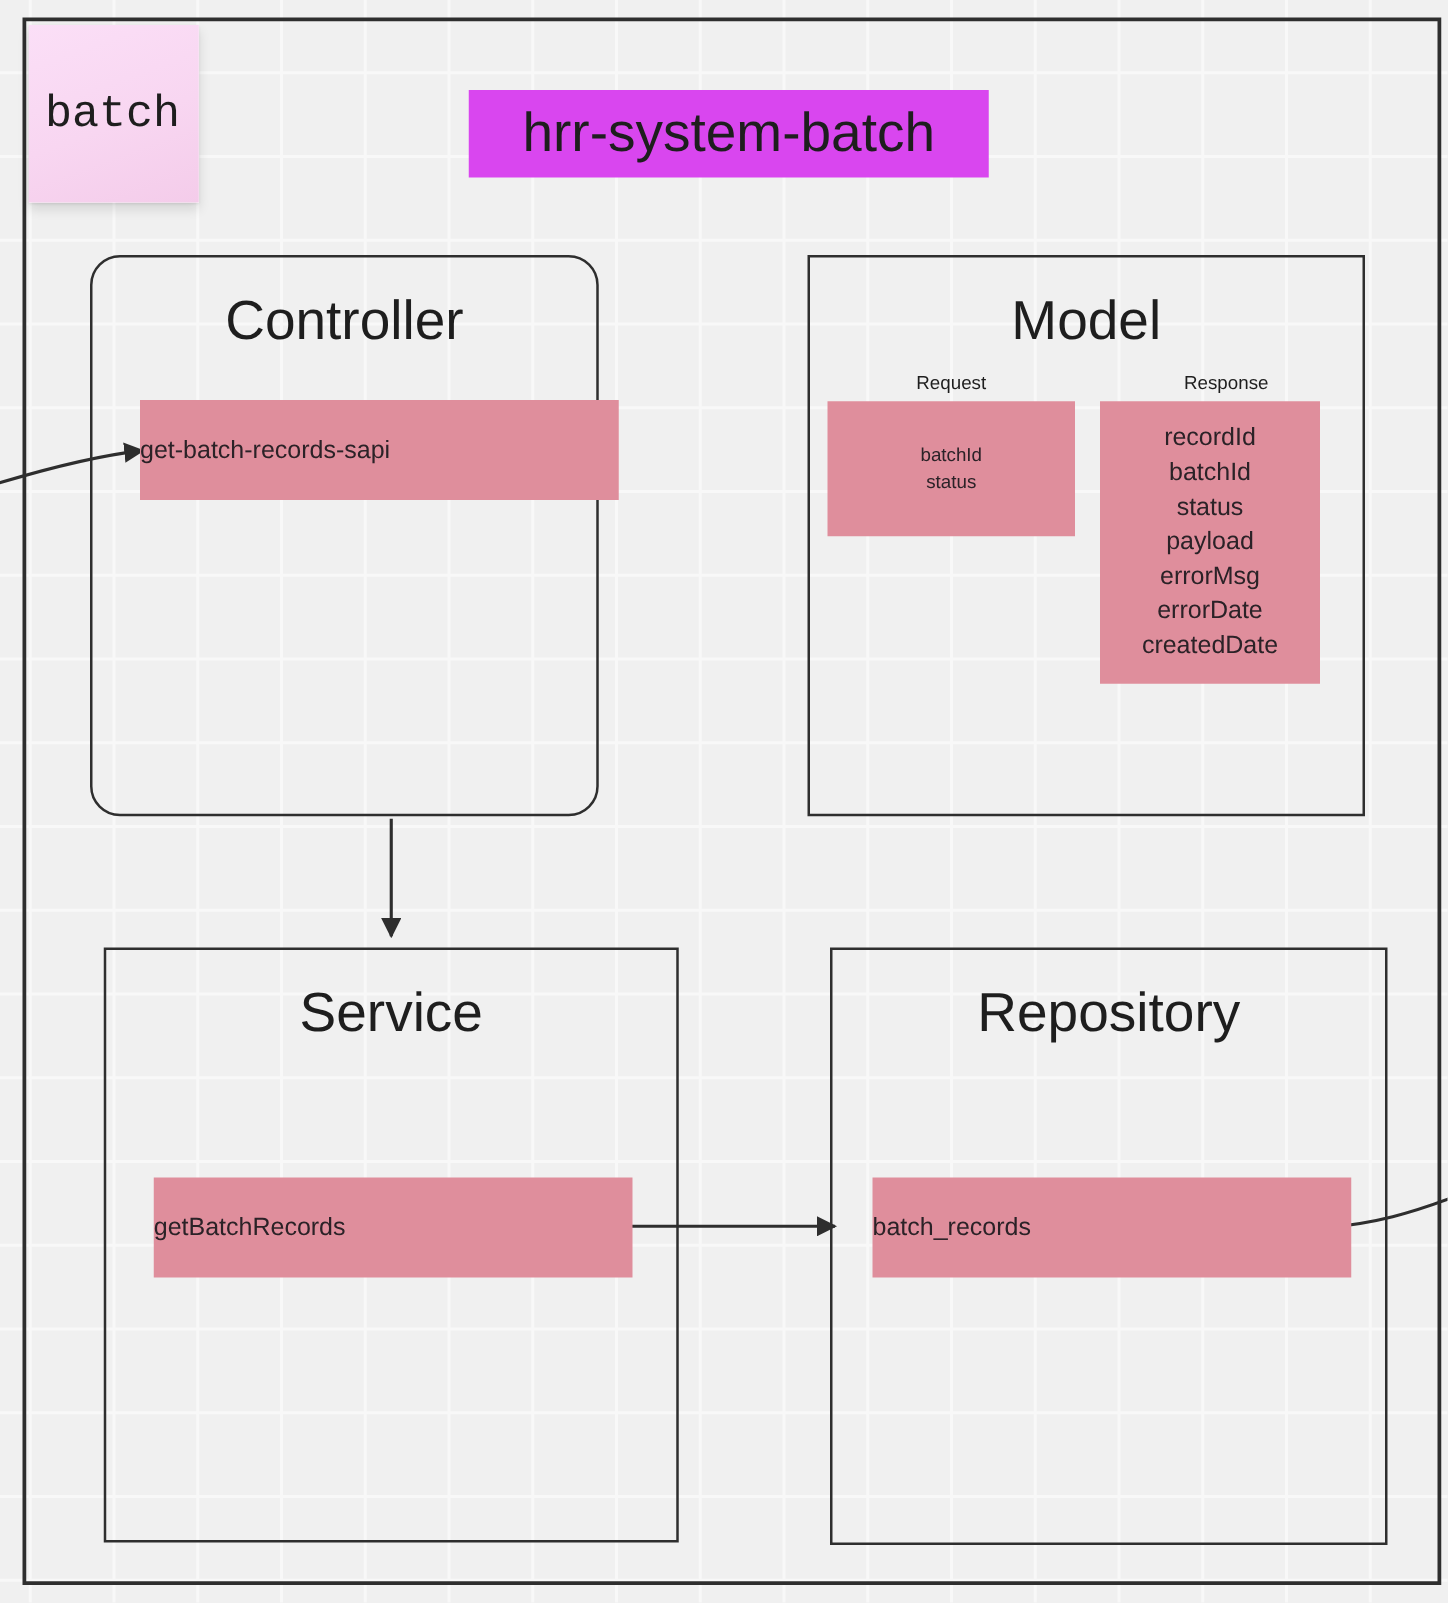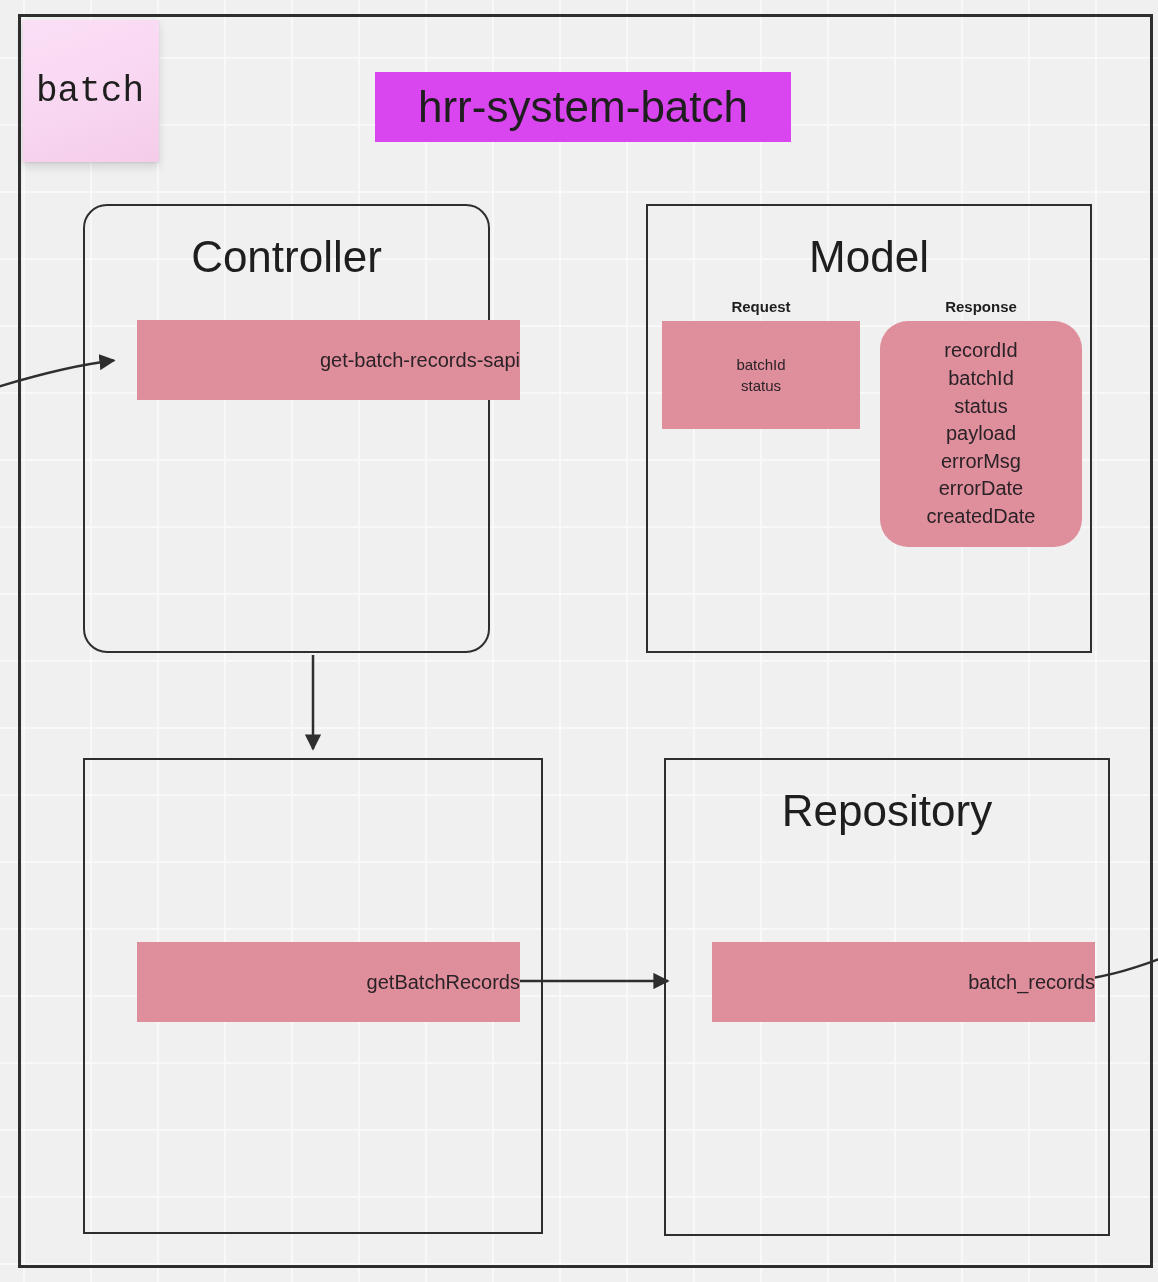--- a/index.html
+++ b/index.html
@@ -31,50 +31,50 @@
   .title-chip{
     left:375px;top:72px;width:416px;height:70px;
     background:#d946ef;
     display:flex;align-items:center;justify-content:center;
     font-size:44px;
   }
   
   .big-box{
     border:2.5px solid #2e2e2e;background:transparent;box-sizing:border-box;
   }
-  .box-controller{left:83px;top:204px;width:407px;height:449px;border-radius:24px;}
+  .box-controller{left:72px;top:204px;width:407px;height:449px;border-radius:24px;}
   .box-model{left:646px;top:204px;width:446px;height:449px;}
   .box-service{left:83px;top:758px;width:460px;height:476px;}
   .box-repository{left:664px;top:758px;width:446px;height:478px;padding-left:43px;}
   .box-title{
     position:absolute;left:0;right:0;top:26px;
     text-align:center;font-size:44px;
   }
   
   .node{
     position:absolute;background:#df8e9c;
-    display:flex;align-items:center;justify-content:flex-end;
-    font-size:20px;color:#2b2227;margin-left:14px;
+    display:flex;align-items:center;justify-content:flex-start;
+    font-size:20px;color:#2b2227;
   }
   .node-sapi{left:38px;top:114px;width:383px;height:80px;}
   .node-getbatch{left:38px;top:182px;width:383px;height:80px;}
   .node-batchrecords{left:32px;top:182px;width:383px;height:80px;}
   
   .sublabel{
-    position:absolute;font-size:15px;font-weight:bold;text-align:center;
+    position:absolute;font-size:15px;font-weight:normal;text-align:center;
   }
   .lbl-request{left:14px;top:92px;width:198px;}
   .lbl-response{left:232px;top:92px;width:202px;}
   .mini-box{
     position:absolute;background:#df8e9c;box-sizing:border-box;
     display:flex;flex-direction:column;align-items:center;justify-content:center;
     color:#2b2227;
   }
   .box-request{left:14px;top:115px;width:198px;height:108px;font-size:15px;line-height:21px;}
-  .box-response{left:232px;top:115px;width:202px;height:226px;font-size:20px;line-height:27.6px;border-radius:28px;}
+  .box-response{left:232px;top:115px;width:176px;height:226px;font-size:20px;line-height:27.6px;}
   
   svg.wires{left:0;top:0;width:1158px;height:1282px;pointer-events:none;}
   svg.wires path{stroke:#2e2e2e;stroke-width:2.5;fill:none;}
 </style>
 </head>
 <body>
 
 <svg class="wires abs" viewBox="0 0 1158 1282" xmlns="http://www.w3.org/2000/svg">
   <defs>
     <marker id="arrow" viewBox="0 0 10 10" refX="9" refY="5" markerWidth="6.5" markerHeight="6.5" orient="auto-start-reverse">
@@ -119,20 +119,21 @@
     <span>batchId</span>
     <span>status</span>
     <span>payload</span>
     <span>errorMsg</span>
     <span>errorDate</span>
     <span>createdDate</span>
   </div>
 </div>
 
 <div class="abs big-box box-service">
+  <div class="box-title">Service</div>
   <div class="node node-getbatch">
     <span>getBatchRecords</span>
   </div>
 </div>
 
 <div class="abs big-box box-repository">
   <div class="box-title">Repository</div>
   <div class="node node-batchrecords">
     <span>batch_records</span>
   </div>

